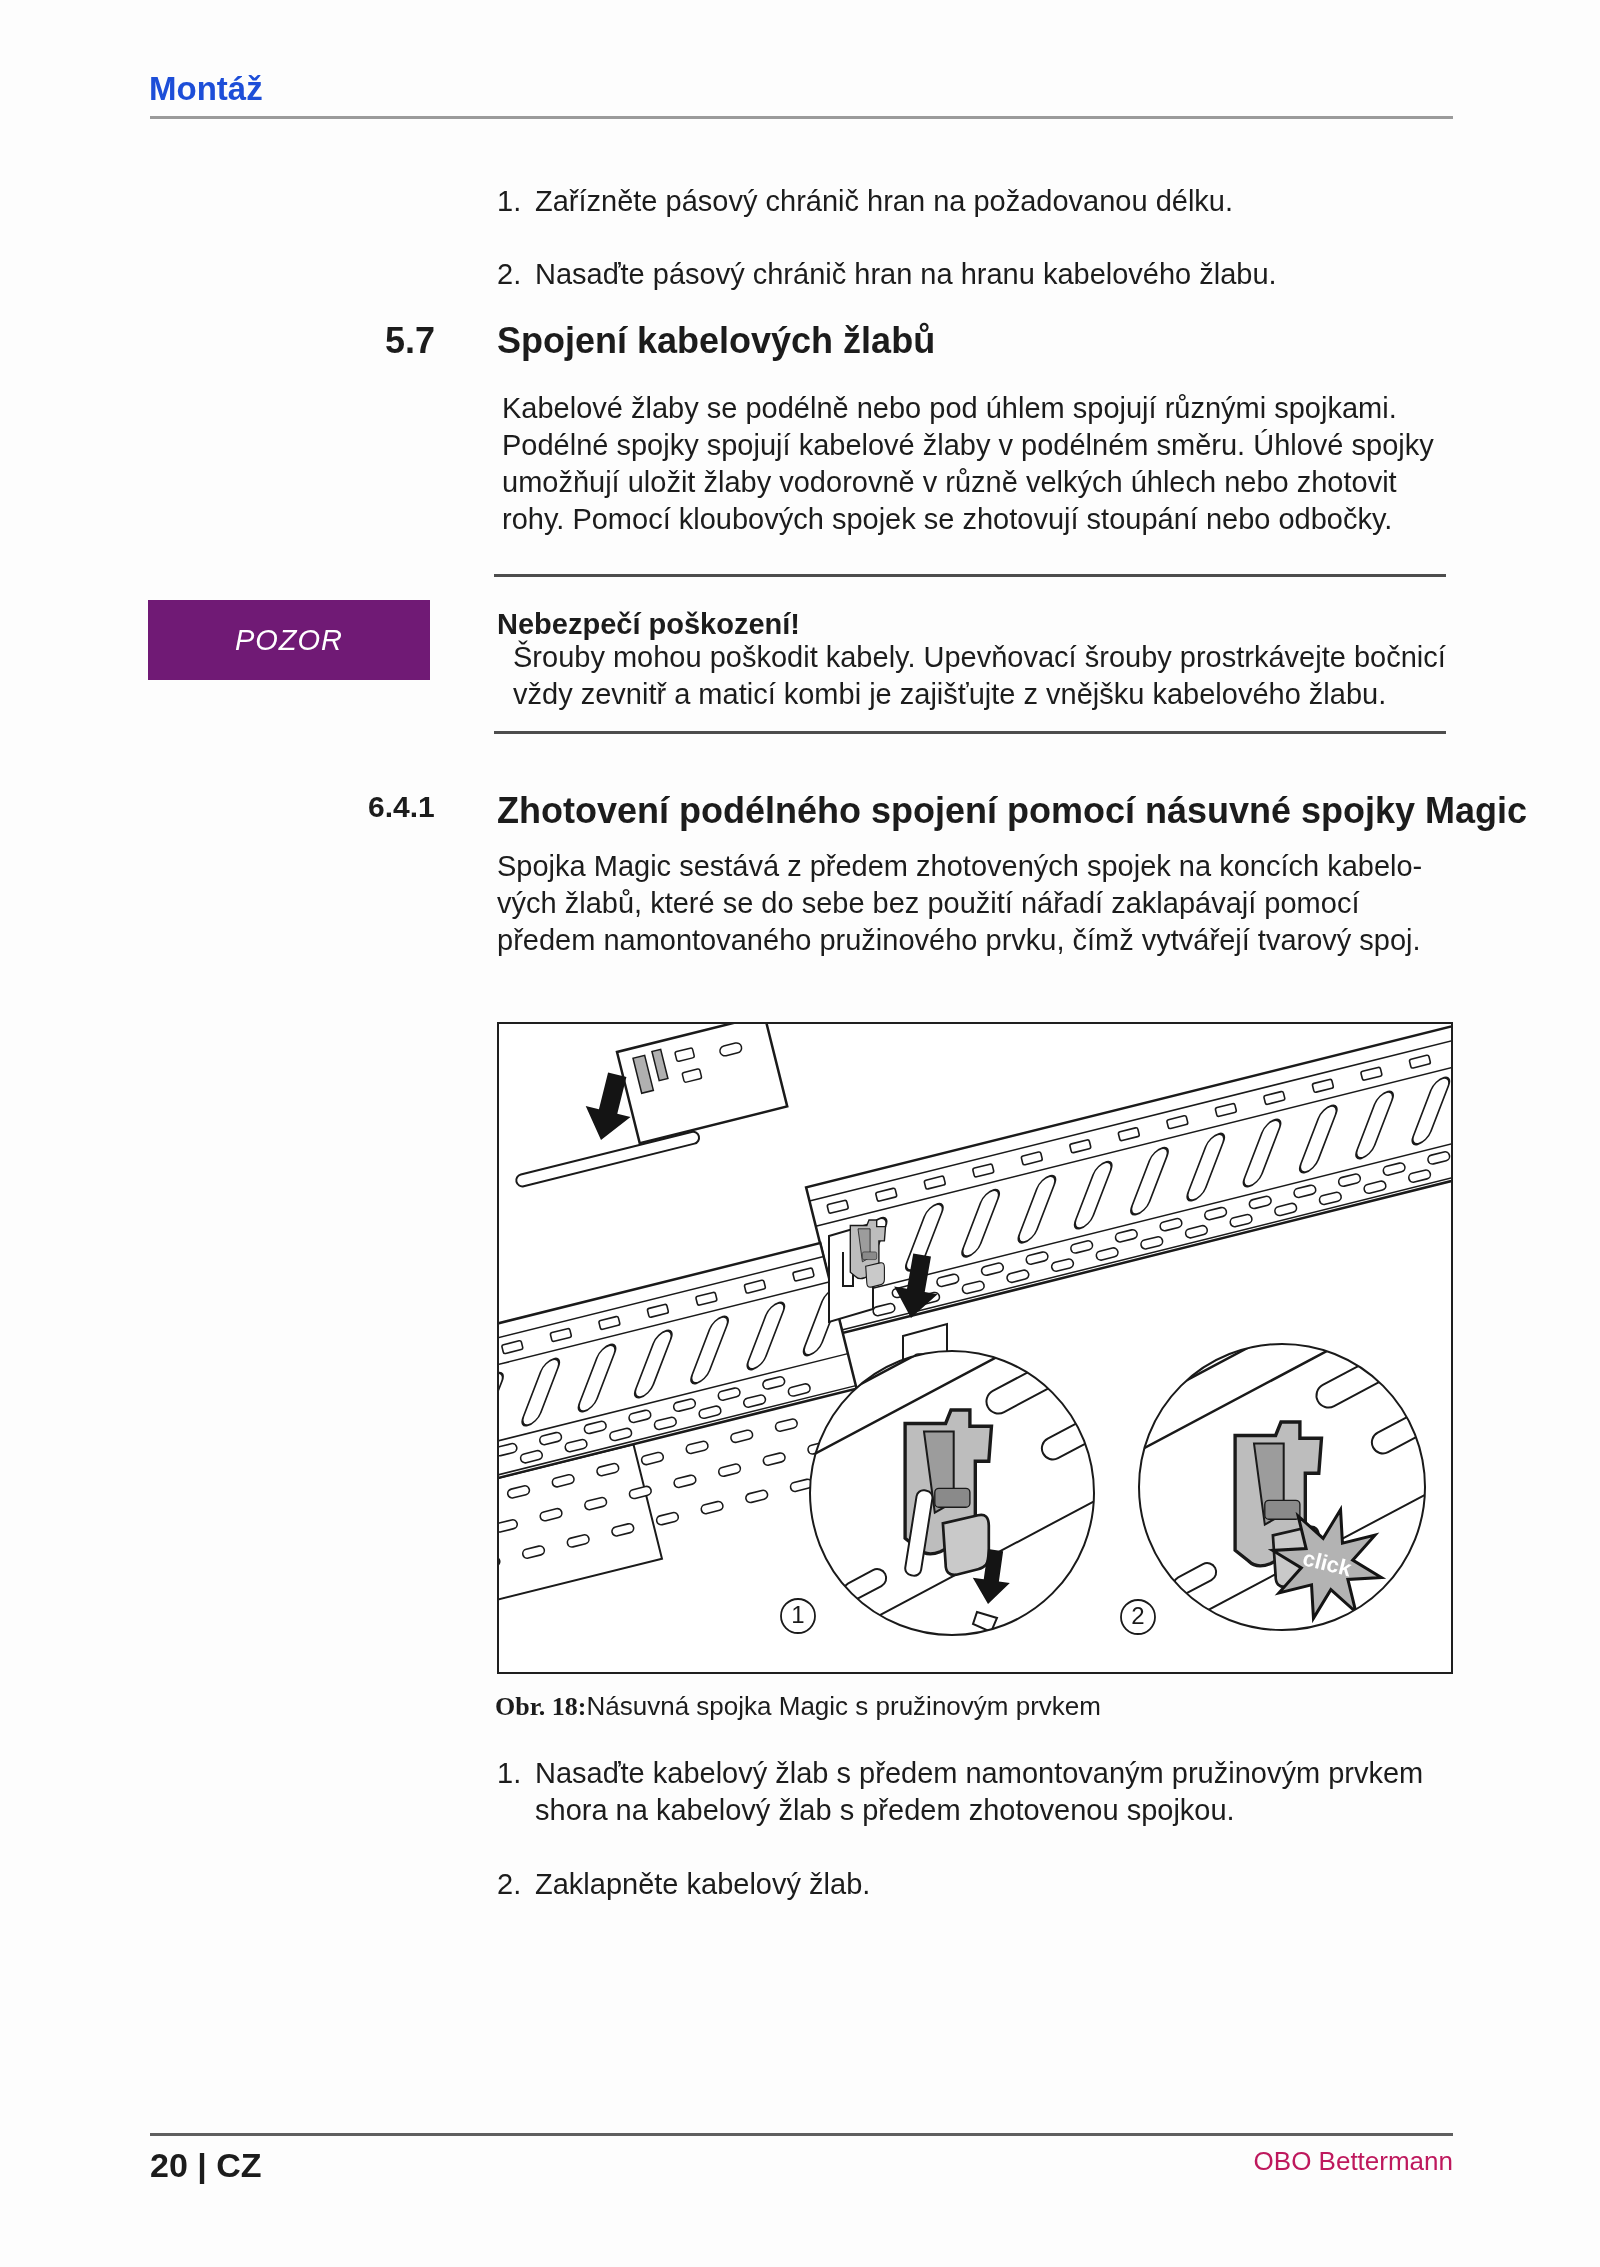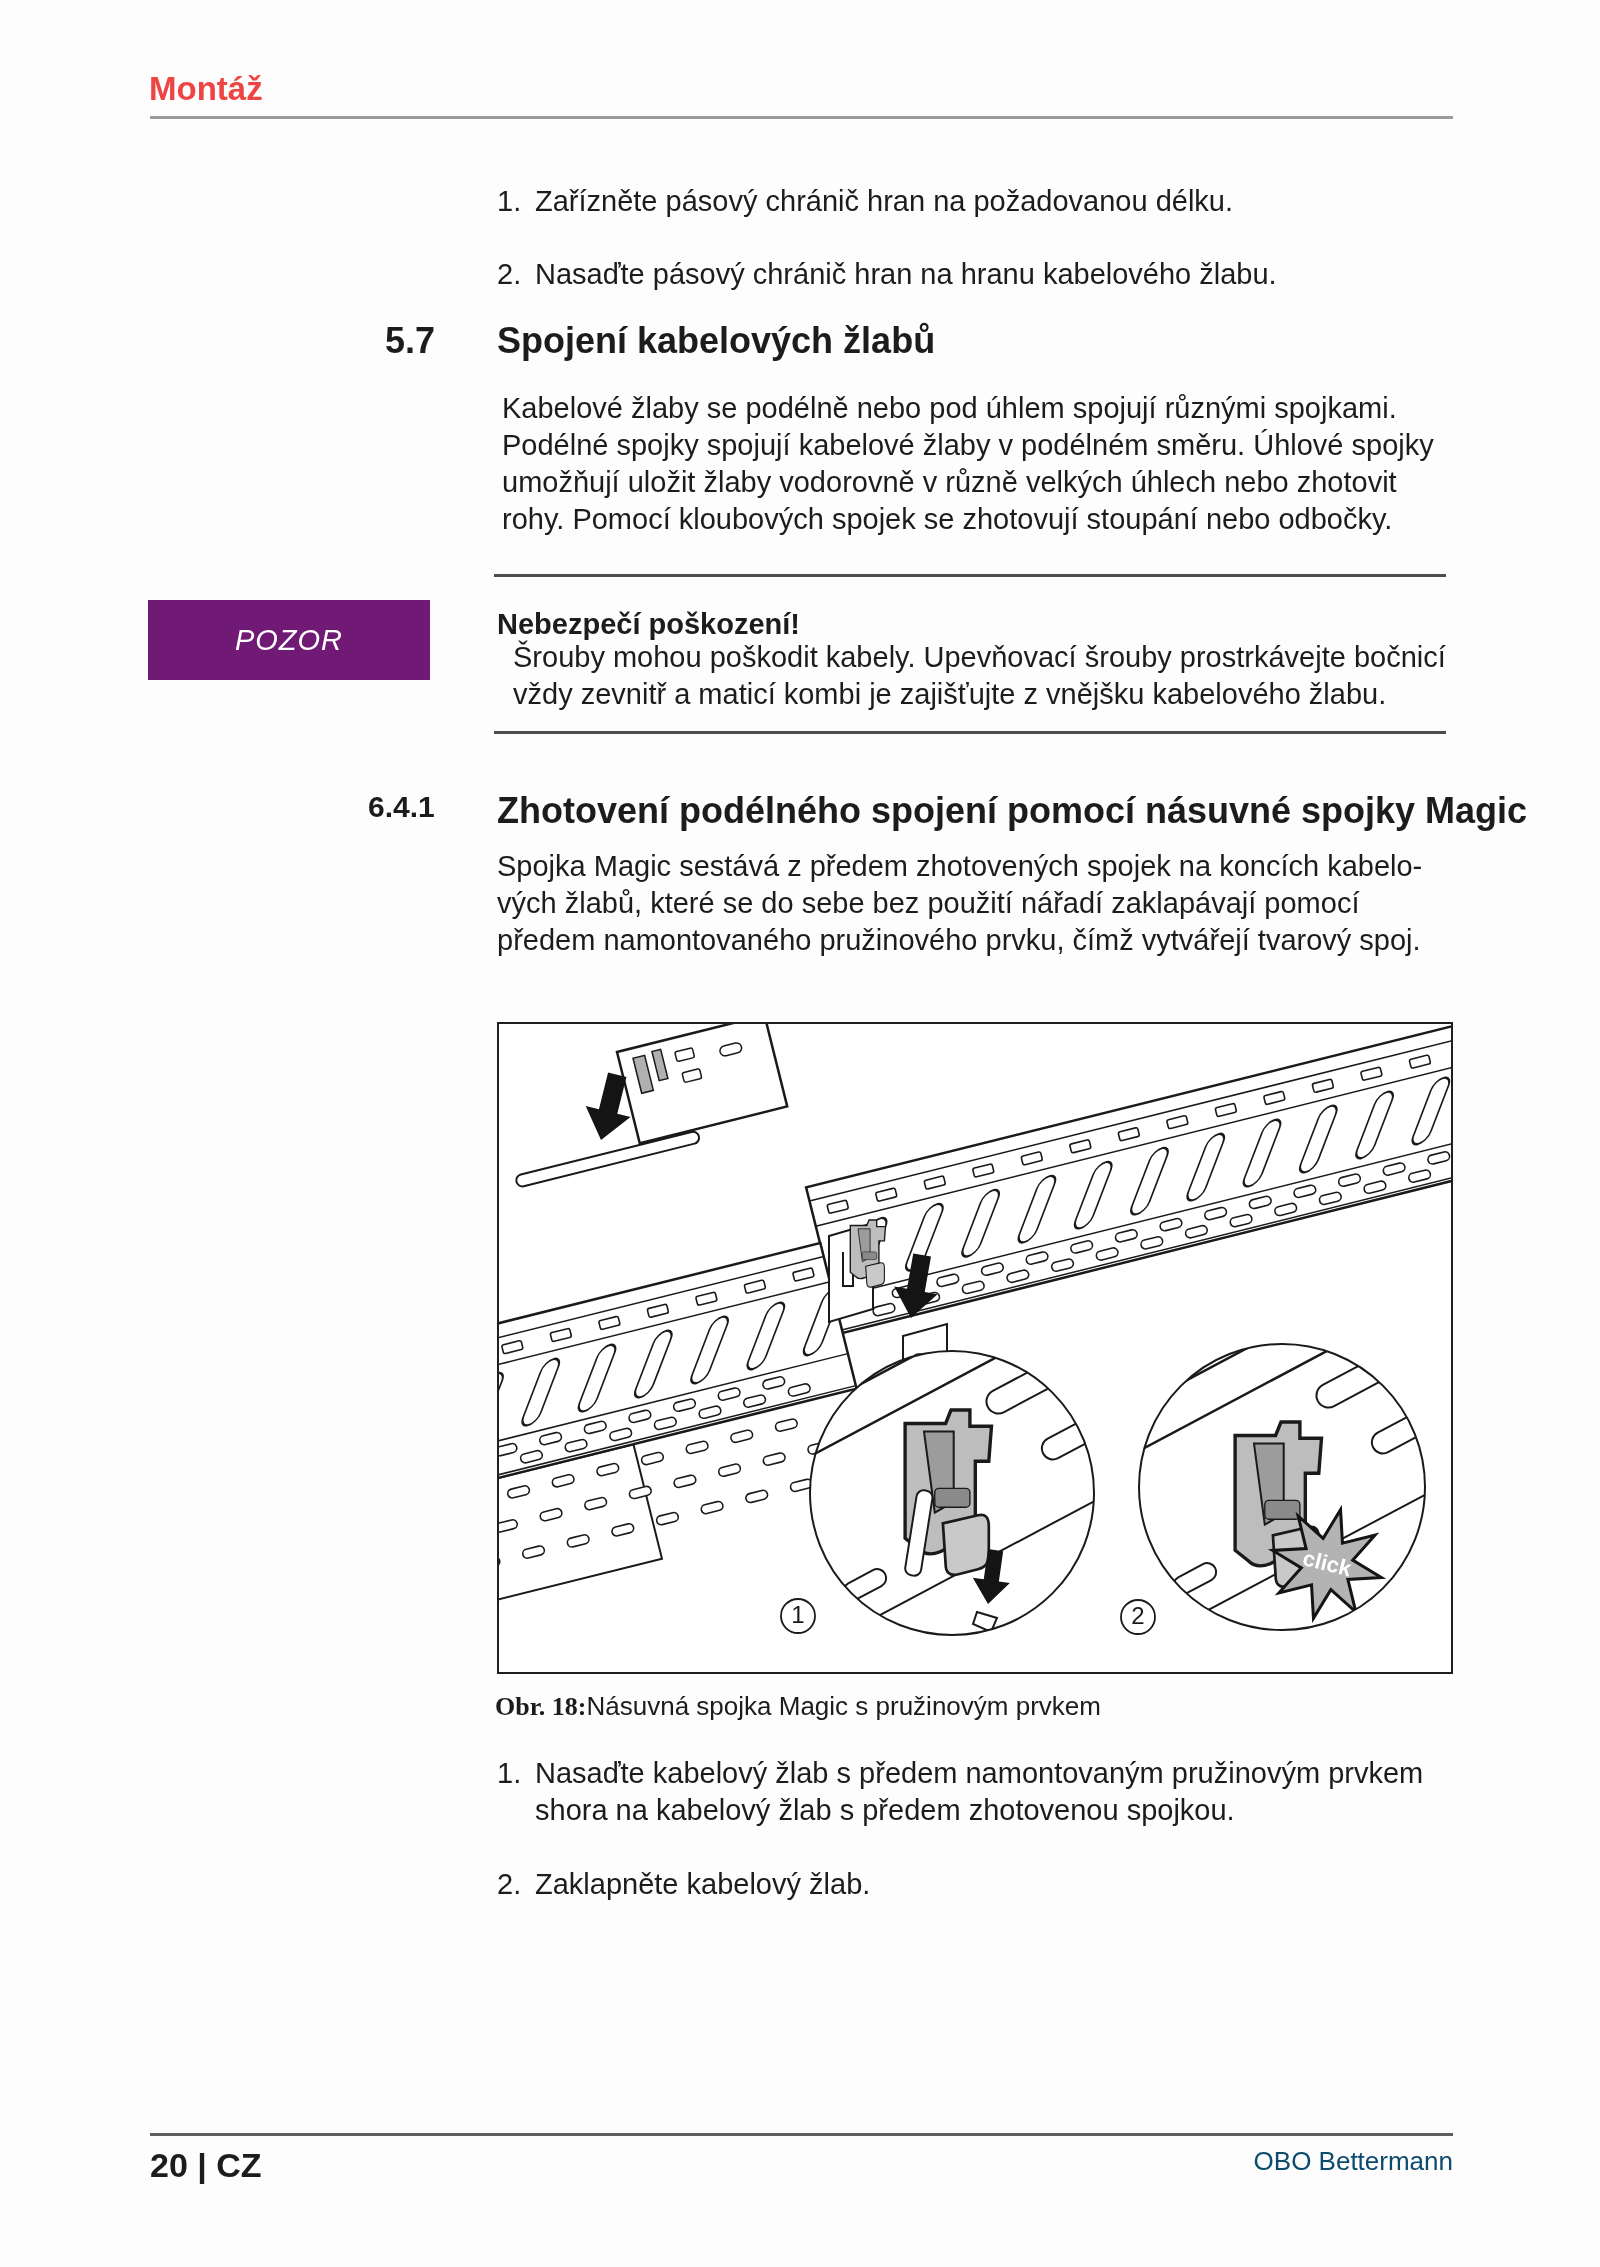--- a/index.html
+++ b/index.html
@@ -2,21 +2,21 @@
 <html><head>
 <meta charset="utf-8">
 <style>
   html,body{margin:0;padding:0;background:#e8e8e8;}
   .page{
     position:relative;width:1600px;height:2267px;background:#fdfdfd;
     font-family:"Liberation Sans","DejaVu Sans",sans-serif;color:#1c1c1c;
     overflow:hidden;margin:0 auto;
   }
   .abs{position:absolute;}
-  .hdr-title{left:149px;top:70px;font-size:33px;font-weight:bold;color:#ef4444;}
+  .hdr-title{left:149px;top:70px;font-size:33px;font-weight:bold;color:#1d4ed8;}
   .hdr-rule{left:150px;top:116px;width:1303px;height:3px;background:#9b9b9b;}
   .body-txt{font-size:29px;line-height:37px;white-space:pre-line;}
   .listrow{display:flex;}
   .listrow .num{width:38px;flex:0 0 38px;}
   .intro1{left:497px;top:183px;width:960px;}
   .intro2{left:497px;top:256px;width:960px;}
   .sec-num{left:385px;top:320px;font-size:36px;font-weight:bold;}
   .sec-title{left:497px;top:320px;font-size:36px;font-weight:bold;}
   .sec-body{left:502px;top:390px;width:965px;}
   .rule-warn{left:494px;width:952px;height:3px;background:#4d4d4d;}
@@ -33,21 +33,21 @@
   .sub-title{left:497px;top:790px;font-size:36px;font-weight:bold;}
   .sub-body{left:497px;top:848px;width:965px;}
   .fig-frame{left:497px;top:1022px;width:952px;height:648px;border:2px solid #1f1f1f;background:#fff;}
   .fig-frame svg{display:block;}
   .caption{left:495px;top:1688px;font-size:26px;line-height:37px;}
   .caption .cap-label{font-weight:bold;font-family:Liberation Serif, serif;}
   .step1{left:497px;top:1755px;width:980px;}
   .step2{left:497px;top:1866px;width:980px;}
   .ftr-rule{left:150px;top:2133px;width:1303px;height:3px;background:#5f5f5f;}
   .ftr-left{left:150px;top:2146px;font-size:34px;font-weight:bold;}
-  .ftr-right{left:1050px;top:2146px;width:403px;text-align:right;font-size:26px;color:#0c4a6e;}
+  .ftr-right{left:1050px;top:2146px;width:403px;text-align:right;font-size:26px;color:#be185d;}
   svg text{font-family:"Liberation Sans","DejaVu Sans",sans-serif;}
 </style>
 </head>
 <body>
 
 <div class="page">
 
   <div class="abs hdr-title">Montáž</div>
   <div class="abs hdr-rule"></div>
 

